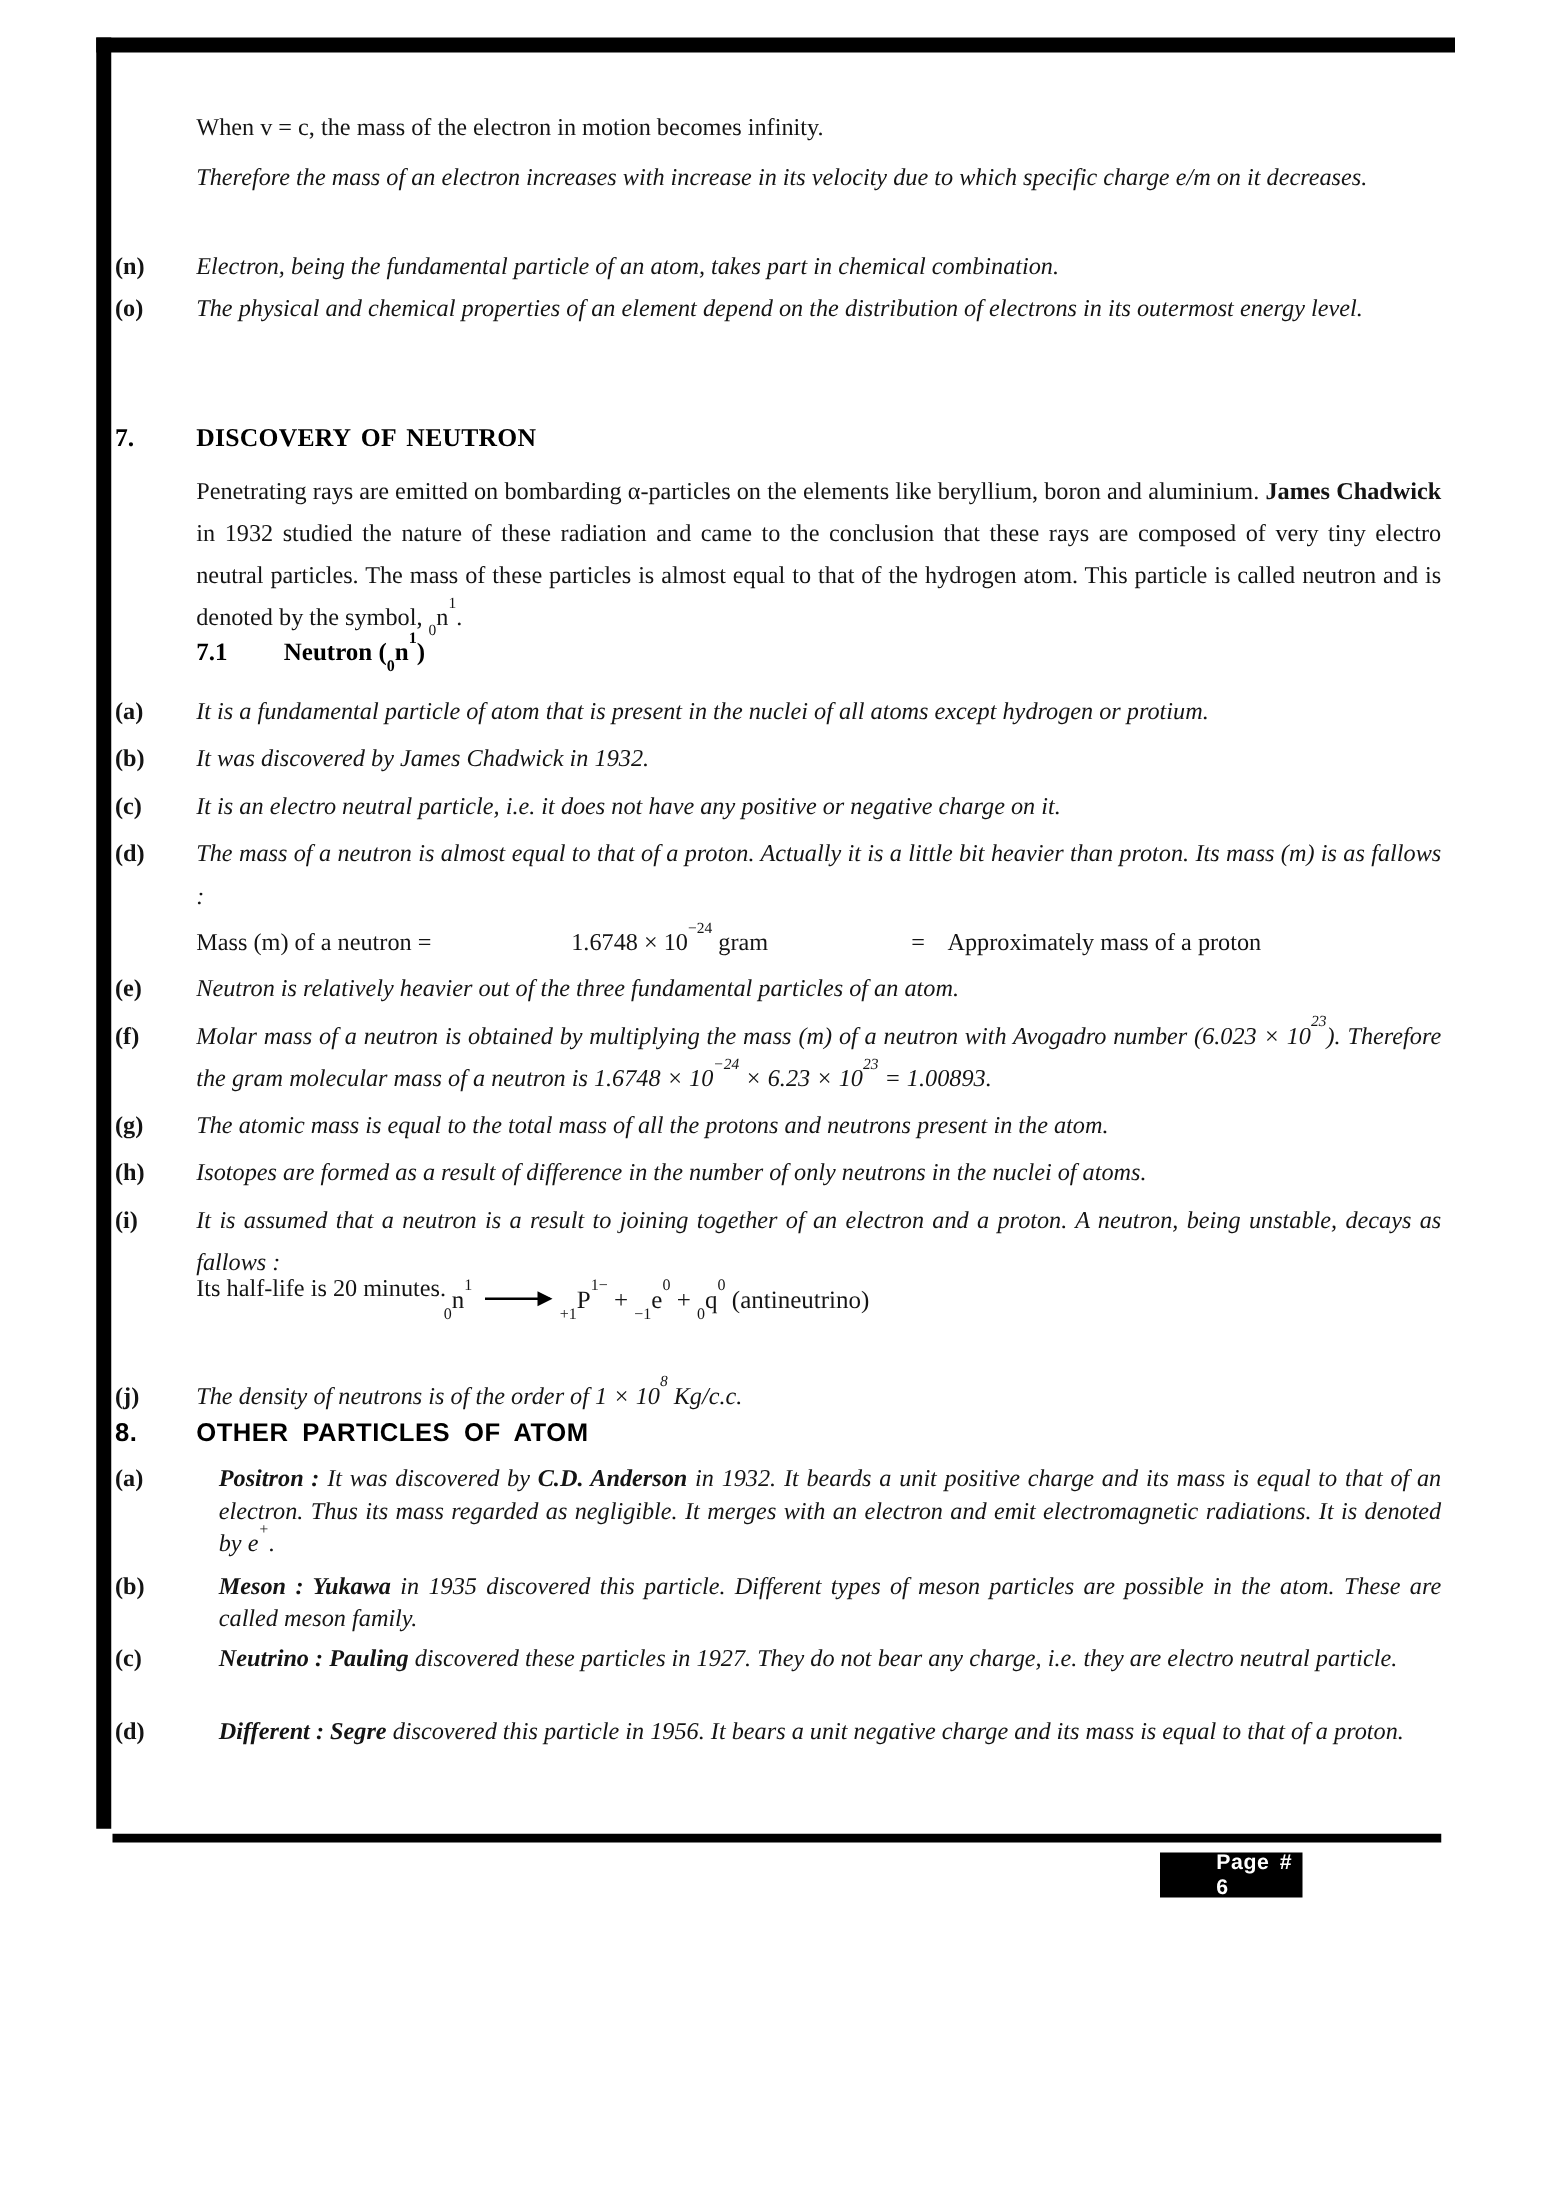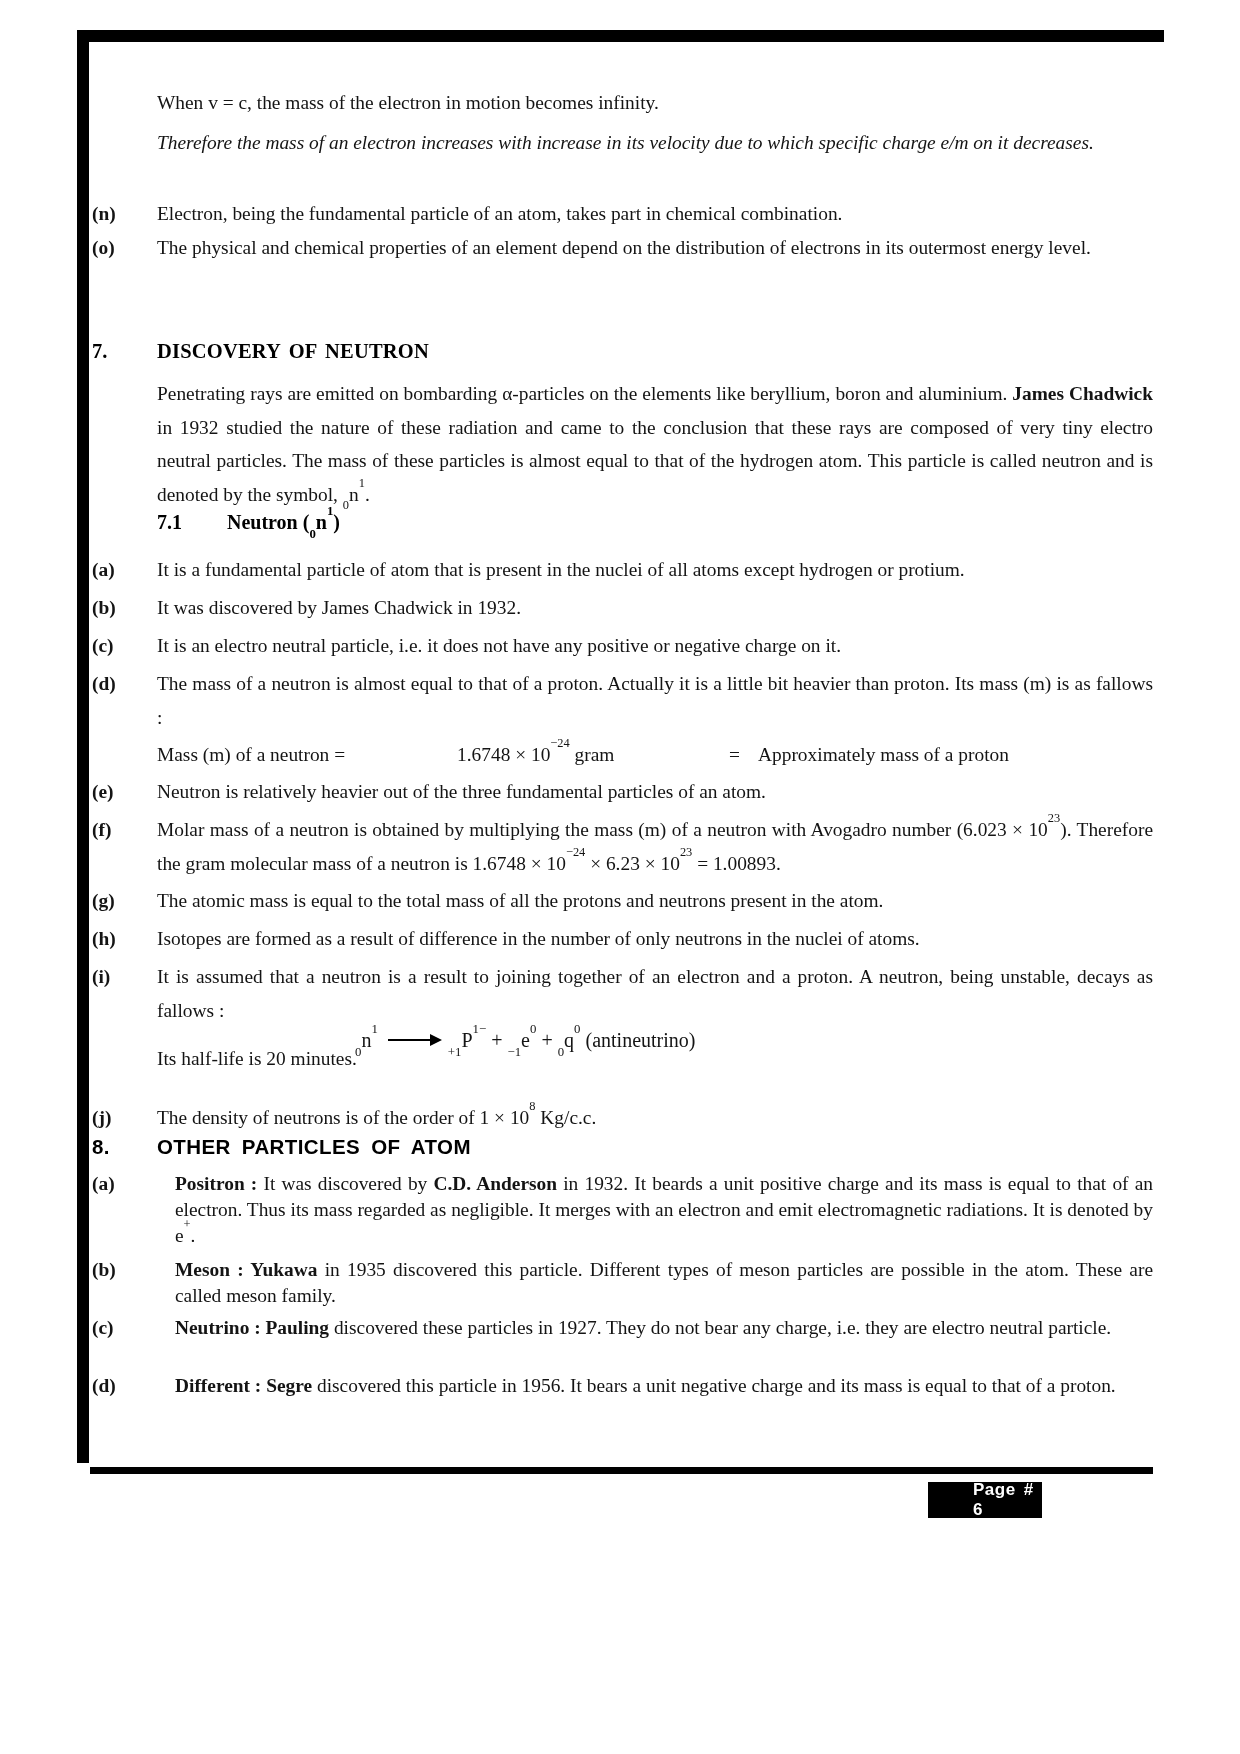--- a/index.html
+++ b/index.html
@@ -7,21 +7,21 @@
               font-family:"Liberation Serif", serif; color:#141414; }
   .page { position:relative; width:1240px; height:1398px; background:#fff;border-radius:11px; }
 
   
   .bar-top  { position:absolute; left:77px; top:30px; width:1087px; height:12px; background:#000; }
   .bar-left { position:absolute; left:77px; top:30px; width:12px; height:1433px; background:#000; }
 
   
   .row { position:absolute; left:92px; width:1061px; display:flex; font-size:19.4px; }
   .lbl { flex:none; width:65px; font-weight:bold; line-height:33.5px; }
-  .txt { flex:1; line-height:33.5px; text-align:justify; text-align-last:left; }
+  .txt { flex:1; line-height:33.5px; text-align:justify; text-align-last:left;font-style:italic; }
   .single .txt { text-align:left; }
 
   .indent { position:absolute; left:157px; width:996px; font-size:19.4px; line-height:33.5px; }
 
   
   .h7 { position:absolute; left:92px; top:340px; width:1061px; display:flex;
         font-size:20.5px; font-weight:bold; color:#000; }
   .h7 .num { flex:none; width:65px; }
   .h7 .ttl { word-spacing:3px; letter-spacing:0.2px;text-align:right; }
 
@@ -140,21 +140,21 @@
   </div>
   <div class="row" style="top:960px;">
     <div class="lbl">(i)</div>
     <div class="txt">It is assumed that a neutron is a result to joining together of an electron and a proton. A neutron, being unstable, decays as fallows :</div>
   </div>
 
   <div class="equation">
     <span><sub>0</sub>n<sup>1</sup></span><span class="arrow"></span><span><sub>+1</sub>P<sup>1−</sup> + <sub>−1</sub>e<sup>0</sup> + <sub>0</sub>q<sup>0</sup> (antineutrino)</span>
   </div>
 
-  <div class="indent single" style="top:1042px;">Its half-life is 20 minutes.</div>
+  <div class="indent single" style="top:1015px;">Its half-life is 20 minutes.</div>
 
   <div class="row single" style="top:1101px;">
     <div class="lbl">(j)</div>
     <div class="txt">The density of neutrons is of the order of 1 × 10<sup>8</sup> Kg/c.c.</div>
   </div>
 
   <div class="h8">
     <div class="num">8.</div>
     <div class="ttl">OTHER PARTICLES OF ATOM</div>
   </div>

